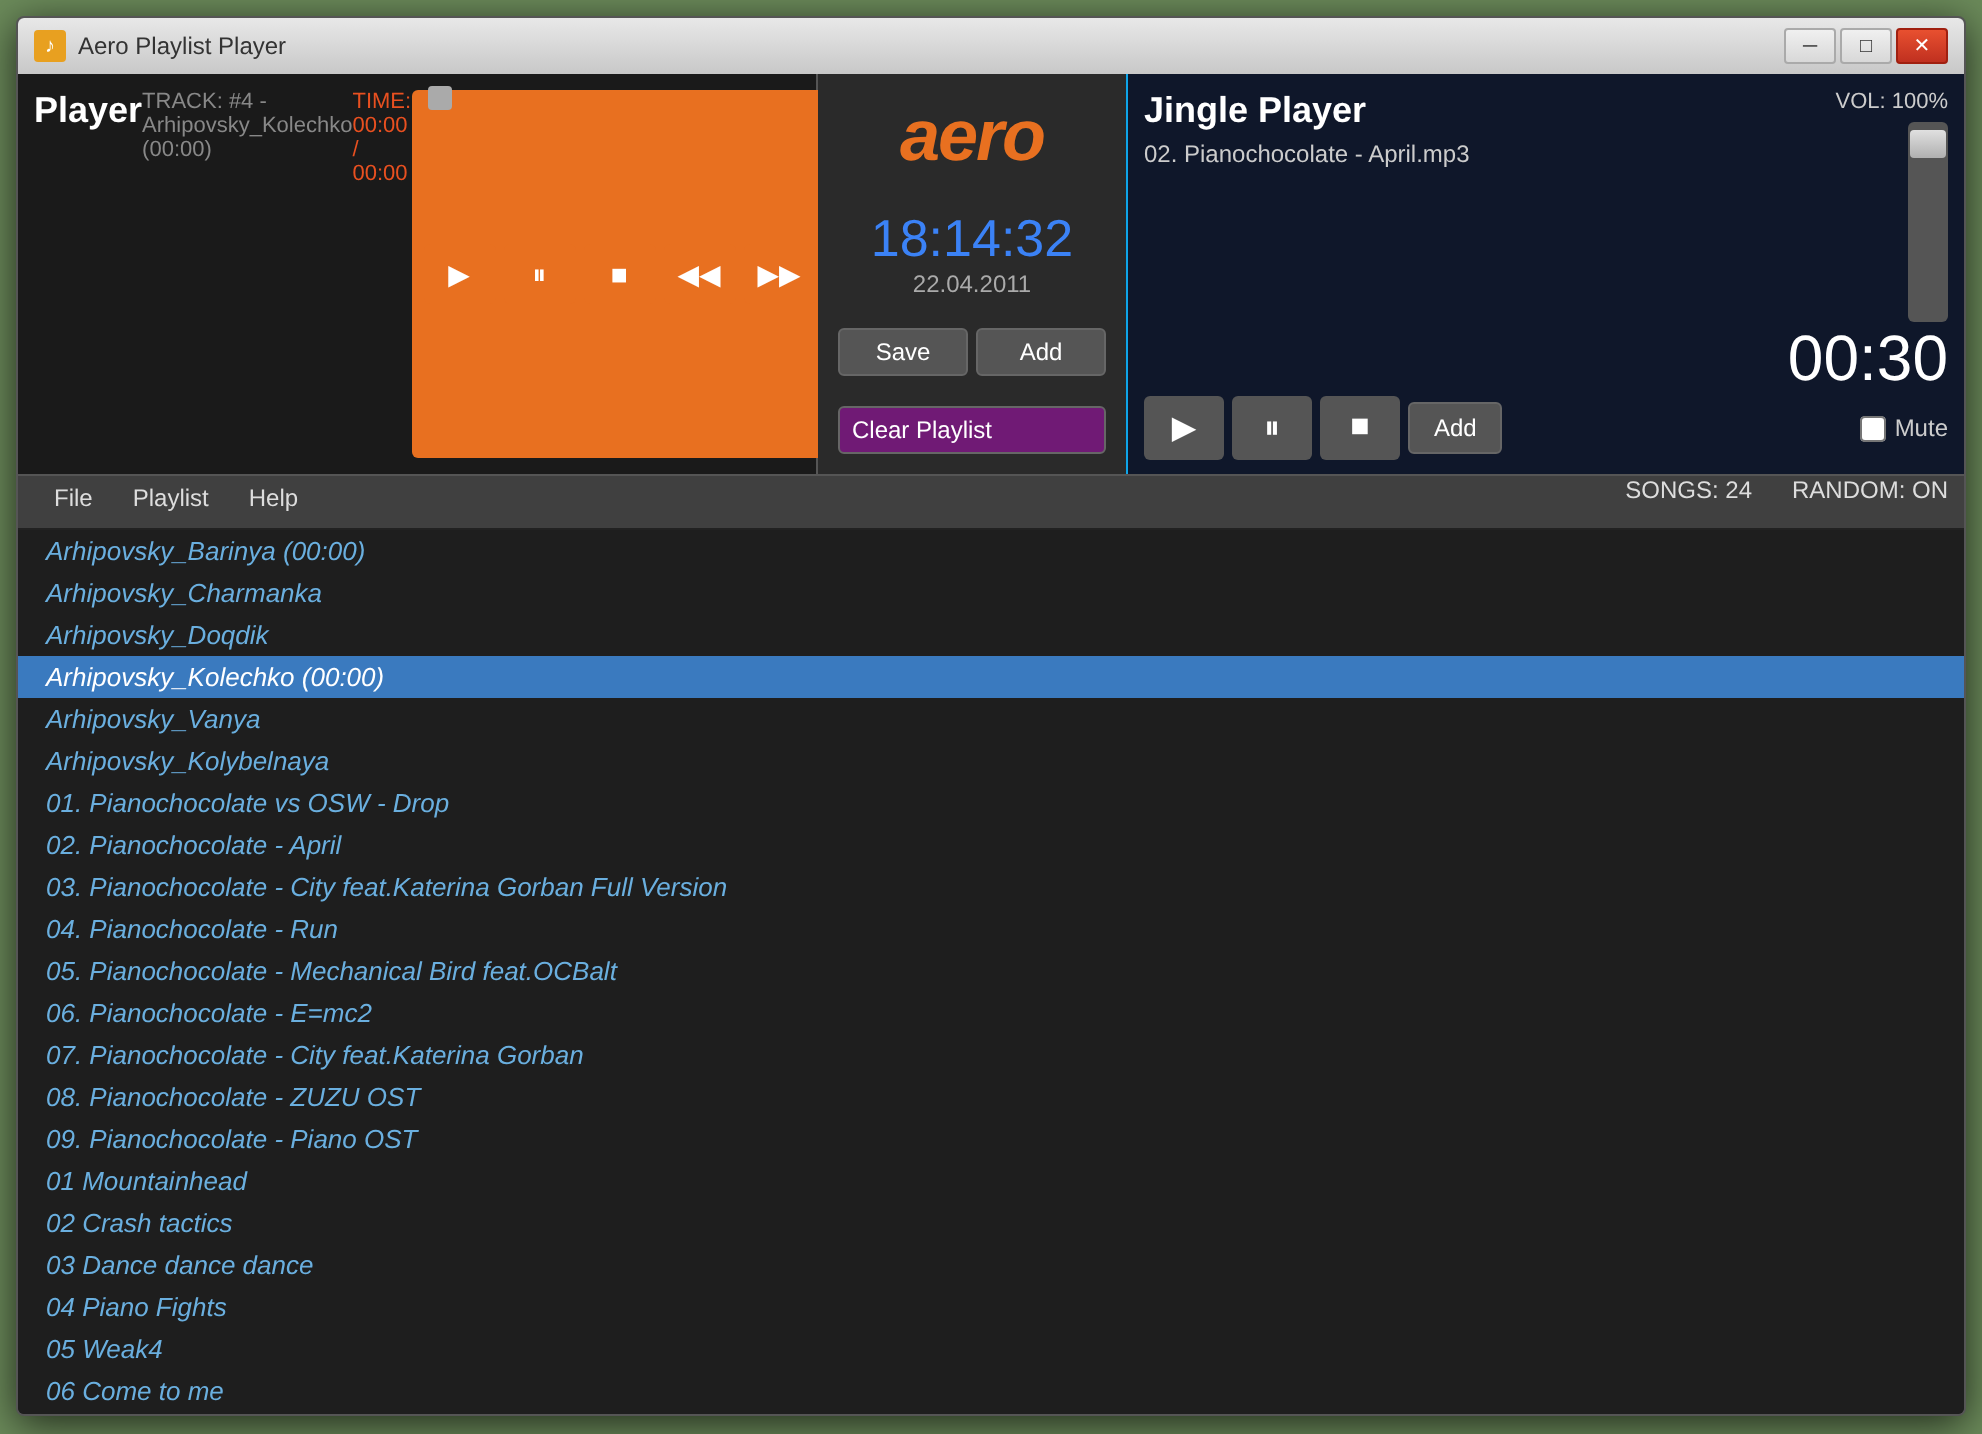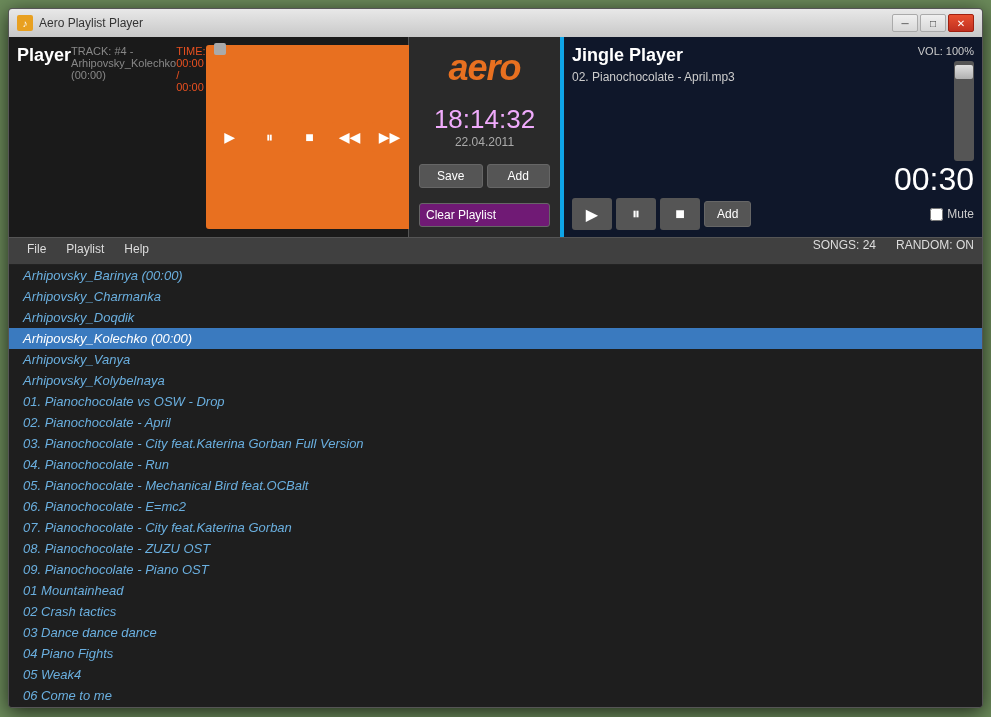--- a/index.html
+++ b/index.html
@@ -156,31 +156,31 @@
 
     
     .middle-panel {
       width: 155px;
       background: #2a2a2a;
       display: flex;
       flex-direction: column;
       align-items: center;
       justify-content: space-between;
       padding: 10px;
-      border-right: 4px solid #0ea5e9;
+      border-right: 1px solid #0ea5e9;
     }
     .aero-logo {
       color: #e87020;
       font-size: 36px;
       font-weight: bold;
       font-style: italic;
       letter-spacing: -1px;
     }
     .clock-time {
-      color: #f0abfc;
+      color: #3b82f6;
       font-size: 26px;
       font-weight: normal;
     }
     .clock-date {
       color: #aaa;
       font-size: 12px;
       text-align: center;
     }
     .save-add-row {
       display: flex;

